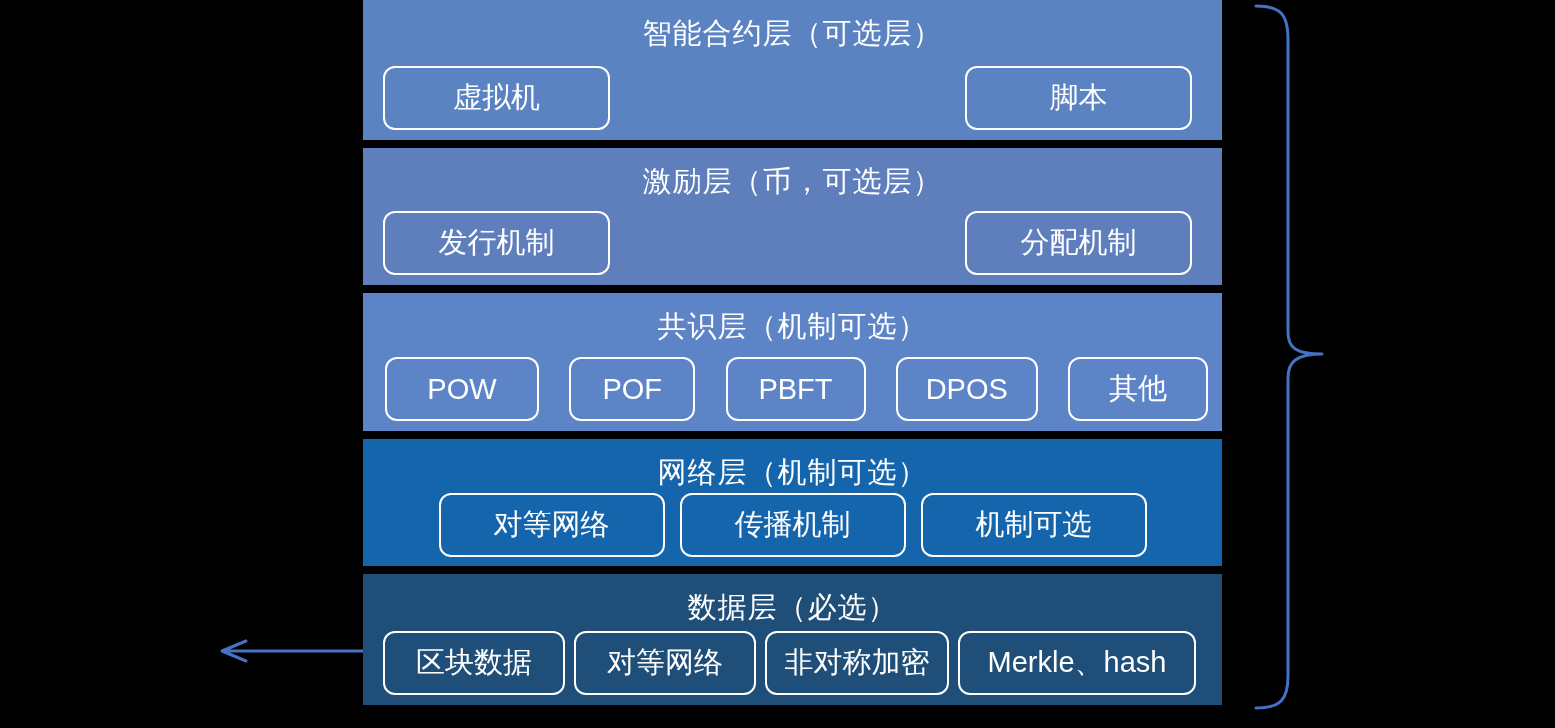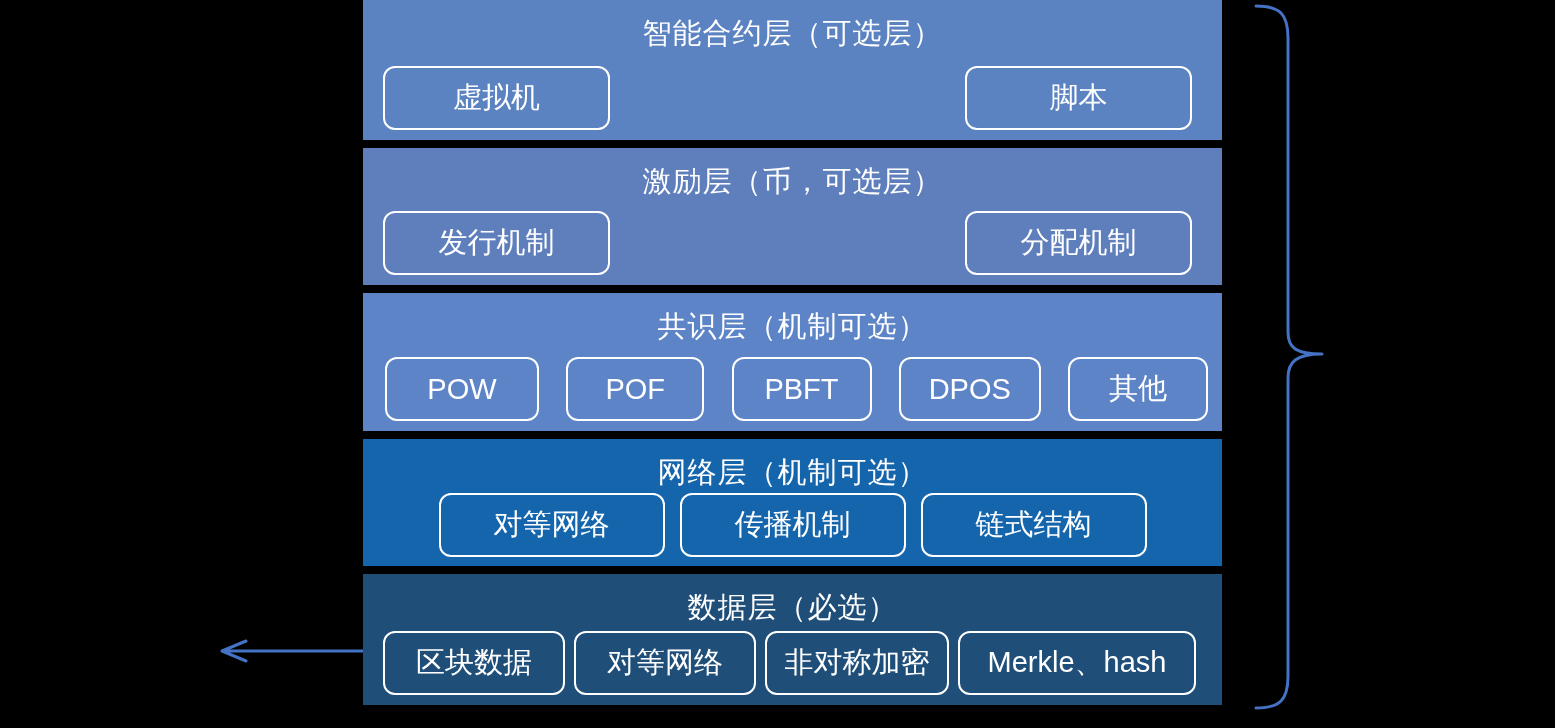--- a/index.html
+++ b/index.html
@@ -65,21 +65,21 @@
     height: 64px;
     display: flex;
     align-items: center;
     justify-content: center;
     font-size: 29px;
     white-space: nowrap;
     background: transparent;
   }
   .w227 { width: 227px; }
   .w154 { width: 154px; }
-  .w138 { width: 138px; }
+  .w138 { width: 126px; }
   .w140 { width: 140px; }
   .w142 { width: 142px; }
   .w226 { width: 226px; }
   .w182 { width: 182px; }
   .w184 { width: 184px; }
   .w238 { width: 238px; }
 </style>
 </head>
 <body>
 
@@ -117,21 +117,21 @@
         <div class="box w142">DPOS</div>
         <div class="box w140">其他</div>
       </div>
     </section>
 
     <section class="layer layer-4" style="--layer-color: #1565ad;">
       <div class="layer-title">网络层（机制可选）</div>
       <div class="boxes row-network">
         <div class="box w226">对等网络</div>
         <div class="box w226">传播机制</div>
-        <div class="box w226">链式结构</div>
+        <div class="box w226">机制可选</div>
       </div>
     </section>
 
     <section class="layer layer-5" style="--layer-color: #1f4e79;">
       <div class="layer-title">数据层（必选）</div>
       <div class="boxes row-data">
         <div class="box w182">区块数据</div>
         <div class="box w182">对等网络</div>
         <div class="box w184">非对称加密</div>
         <div class="box w238">Merkle、hash</div>

